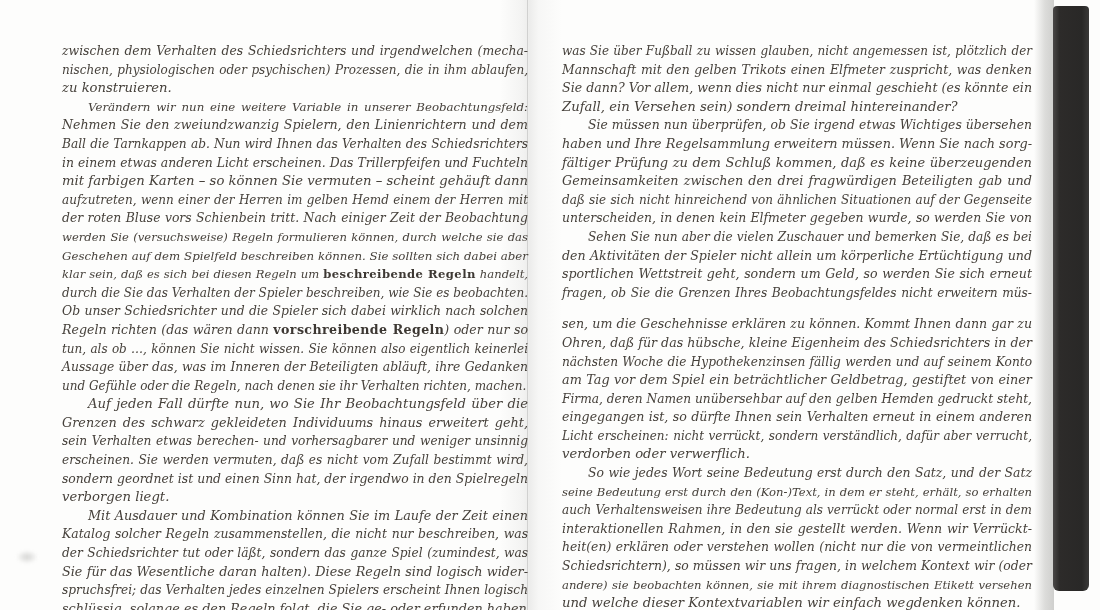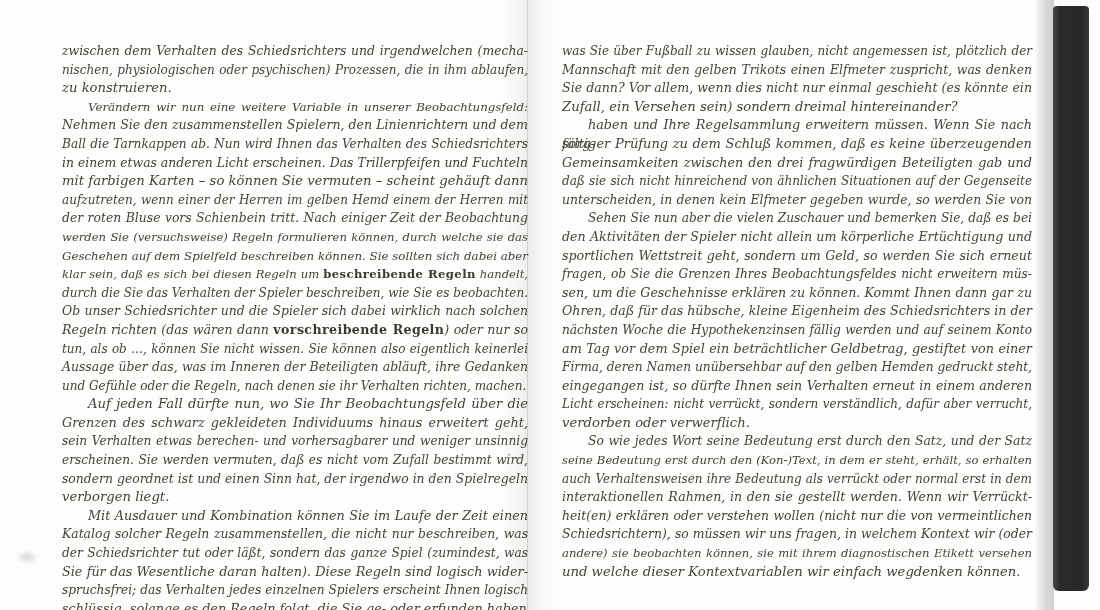--- a/index.html
+++ b/index.html
@@ -48,21 +48,21 @@
   <div class="smudge"></div>
 
   <div class="column column-left" style="color: rgb(70, 65, 59);">
       <div class="para">
         <div class="line" style="font-size: 12.4px;">zwischen dem Verhalten des Schiedsrichters und irgendwelchen (mecha-</div>
         <div class="line" style="font-size: 12px;">nischen, physiologischen oder psychischen) Prozessen, die in ihm ablaufen,</div>
         <div class="line last" style="font-size: 13.2px;">zu konstruieren.</div>
       </div>
       <div class="para indent">
         <div class="line" style="font-size: 11.8px;">Verändern wir nun eine weitere Variable in unserer Beobachtungsfeld:</div>
-        <div class="line" style="font-size: 12.6px;">Nehmen Sie den zusammenstellen Spielern, den Linienrichtern und dem</div>
+        <div class="line" style="font-size: 12.6px;">Nehmen Sie den zweiundzwanzig Spielern, den Linienrichtern und dem</div>
         <div class="line" style="font-size: 12.2px; font-style: italic;">Ball die Tarnkappen ab. Nun wird Ihnen das Verhalten des Schiedsrichters</div>
         <div class="line" style="font-size: 12.4px;">in einem etwas anderen Licht erscheinen. Das Trillerpfeifen und Fuchteln</div>
         <div class="line" style="font-size: 13.2px;">mit farbigen Karten – so können Sie vermuten – scheint gehäuft dann</div>
         <div class="line" style="font-size: 12px;">aufzutreten, wenn einer der Herren im gelben Hemd einem der Herren mit</div>
         <div class="line" style="font-size: 12.4px;">der roten Bluse vors Schienbein tritt. Nach einiger Zeit der Beobachtung</div>
         <div class="line" style="font-size: 11.6px;">werden Sie (versuchsweise) Regeln formulieren können, durch welche sie das</div>
         <div class="line" style="font-size: 11.8px;">Geschehen auf dem Spielfeld beschreiben können. Sie sollten sich dabei aber</div>
         <div class="line" style="font-size: 11.6px;">klar sein, daß es sich bei diesen Regeln um <b>beschreibende Regeln</b> handelt,</div>
         <div class="line" style="font-size: 12px;">durch die Sie das Verhalten der Spieler beschreiben, wie Sie es beobachten.</div>
         <div class="line" style="font-size: 12.4px;">Ob unser Schiedsrichter und die Spieler sich dabei wirklich nach solchen</div>
@@ -89,32 +89,33 @@
       </div>
     </div>
   <div class="column column-right" style="color: rgb(70, 65, 59);">
       <div class="para">
         <div class="line" style="font-size: 12px;">was Sie über Fußball zu wissen glauben, nicht angemessen ist, plötzlich der</div>
         <div class="line" style="font-size: 12.4px;">Mannschaft mit den gelben Trikots einen Elfmeter zuspricht, was denken</div>
         <div class="line" style="font-size: 12.6px;">Sie dann? Vor allem, wenn dies nicht nur einmal geschieht (es könnte ein</div>
         <div class="line last" style="font-size: 13.2px;">Zufall, ein Versehen sein) sondern dreimal hintereinander?</div>
       </div>
       <div class="para indent">
+        <div class="line" style="font-size: 12.4px;">Sie müssen nun überprüfen, ob Sie irgend etwas Wichtiges übersehen</div>
         <div class="line" style="font-size: 12.8px;">haben und Ihre Regelsammlung erweitern müssen. Wenn Sie nach sorg-</div>
         <div class="line" style="font-size: 13px;">fältiger Prüfung zu dem Schluß kommen, daß es keine überzeugenden</div>
         <div class="line" style="font-size: 12.8px;">Gemeinsamkeiten zwischen den drei fragwürdigen Beteiligten gab und</div>
         <div class="line" style="font-size: 12px;">daß sie sich nicht hinreichend von ähnlichen Situationen auf der Gegenseite</div>
         <div class="line" style="font-size: 12.4px;">unterscheiden, in denen kein Elfmeter gegeben wurde, so werden Sie von</div>
       </div>
       <div class="para indent">
         <div class="line" style="font-size: 12.2px;">Sehen Sie nun aber die vielen Zuschauer und bemerken Sie, daß es bei</div>
         <div class="line" style="font-size: 12.6px;">den Aktivitäten der Spieler nicht allein um körperliche Ertüchtigung und</div>
         <div class="line" style="font-size: 12.6px;">sportlichen Wettstreit geht, sondern um Geld, so werden Sie sich erneut</div>
         <div class="line" style="font-size: 12.2px;">fragen, ob Sie die Grenzen Ihres Beobachtungsfeldes nicht erweitern müs-</div>
-        <div class="line" style="font-size: 12.6px;">sen, um die Geschehnisse erklären zu können. Kommt Ihnen dann gar zu</div>
+        <div class="line" style="font-size: 12.6px; margin-top: 13px;">sen, um die Geschehnisse erklären zu können. Kommt Ihnen dann gar zu</div>
         <div class="line" style="font-size: 12.6px;">Ohren, daß für das hübsche, kleine Eigenheim des Schiedsrichters in der</div>
         <div class="line" style="font-size: 12.2px;">nächsten Woche die Hypothekenzinsen fällig werden und auf seinem Konto</div>
         <div class="line" style="font-size: 12.8px;">am Tag vor dem Spiel ein beträchtlicher Geldbetrag, gestiftet von einer</div>
         <div class="line" style="font-size: 12.2px;">Firma, deren Namen unübersehbar auf den gelben Hemden gedruckt steht,</div>
         <div class="line" style="font-size: 12.6px;">eingegangen ist, so dürfte Ihnen sein Verhalten erneut in einem anderen</div>
         <div class="line" style="font-size: 12px;">Licht erscheinen: nicht verrückt, sondern verständlich, dafür aber verrucht,</div>
         <div class="line last" style="font-size: 13.2px;">verdorben oder verwerflich.</div>
       </div>
       <div class="para indent">
         <div class="line" style="font-size: 12.4px;">So wie jedes Wort seine Bedeutung erst durch den Satz, und der Satz</div>

